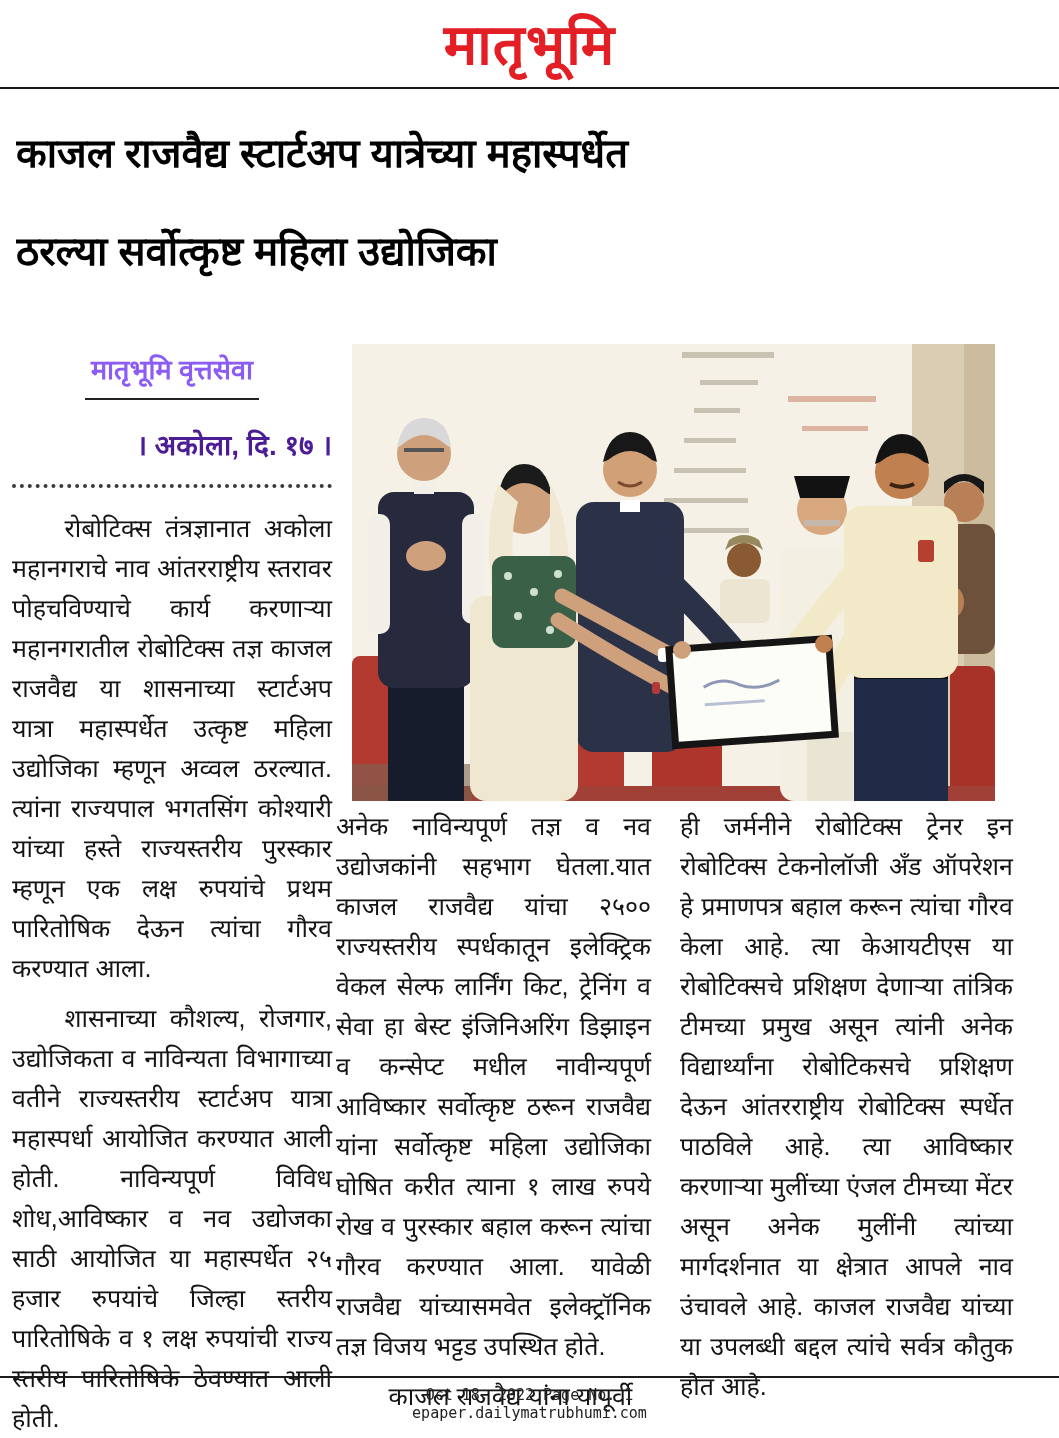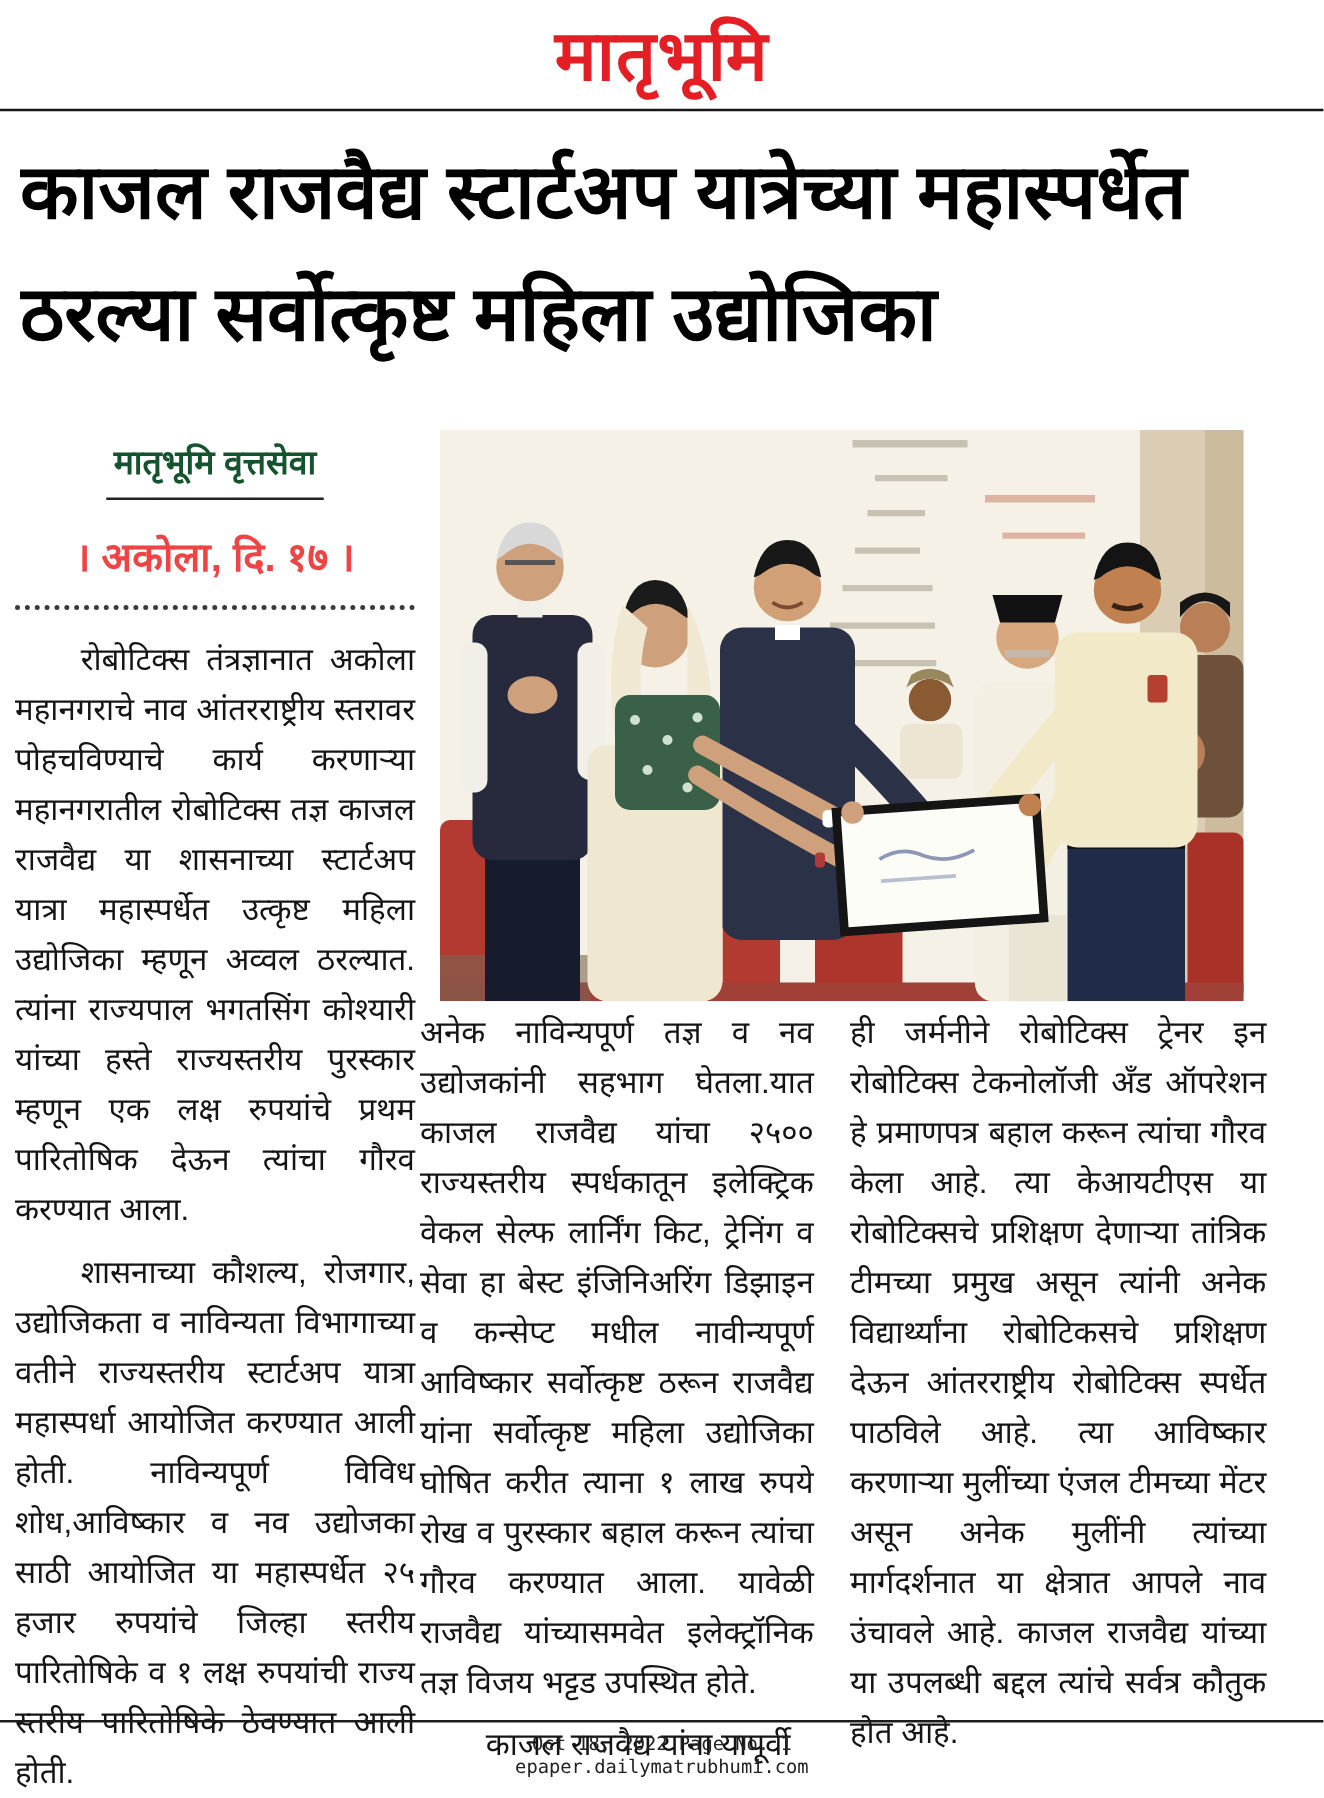--- a/index.html
+++ b/index.html
@@ -10,35 +10,35 @@
   .masthead{
     position:absolute;top:4px;left:0;width:1059px;text-align:center;
     font-size:56px;font-weight:bold;letter-spacing:1px;
   }
   .top-rule{position:absolute;top:87px;left:0;width:1059px;height:2px;background:#151515;}
   .headline{
     position:absolute;top:104px;left:16px;width:1032px;
     font-weight:bold;color:#000;
   }
   .headline .hl{
-    font-size:61px;line-height:98px;white-space:nowrap;overflow:hidden;
+    font-size:40px;line-height:98px;white-space:nowrap;overflow:hidden;
   }
   .col{position:absolute;font-size:25px;line-height:40px;text-align:justify;color:#141414;}
   .col p{margin:0 0 10px 0;}
   .col p.indent{text-indent:2.1em;}
   .col1{left:12px;top:350px;width:320px;}
   .col2{left:336px;top:806px;width:315px;}
   .col3{left:680px;top:806px;width:333px;}
   .byline-wrap{text-align:center;margin-bottom:26px;}
   .byline{
-    display:inline-block;font-size:27px;font-weight:bold;color:#14532d;
+    display:inline-block;font-size:27px;font-weight:bold;color:#8b5cf6;
     padding:0 6px 8px 6px;border-bottom:2px solid #222;
   }
   .dateline{
-    text-align:center;font-size:32px;font-weight:bold;color:#ef4444;margin-bottom:18px;
+    text-align:right;font-size:28px;font-weight:bold;color:#4c1d95;margin-bottom:18px;
   }
   .dotted-divider{
     border:none;border-top:4px dotted #3a3a3a;margin:0 0 20px 0;height:0;
   }
   .photo-box{
     position:absolute;left:352px;top:344px;width:643px;height:457px;
     background:#f6f1e7;overflow:hidden;
   }
   .photo-box svg{display:block;}
   .bottom-rule{position:absolute;top:1376px;left:0;width:1059px;height:2px;background:#1c1c1c;}

